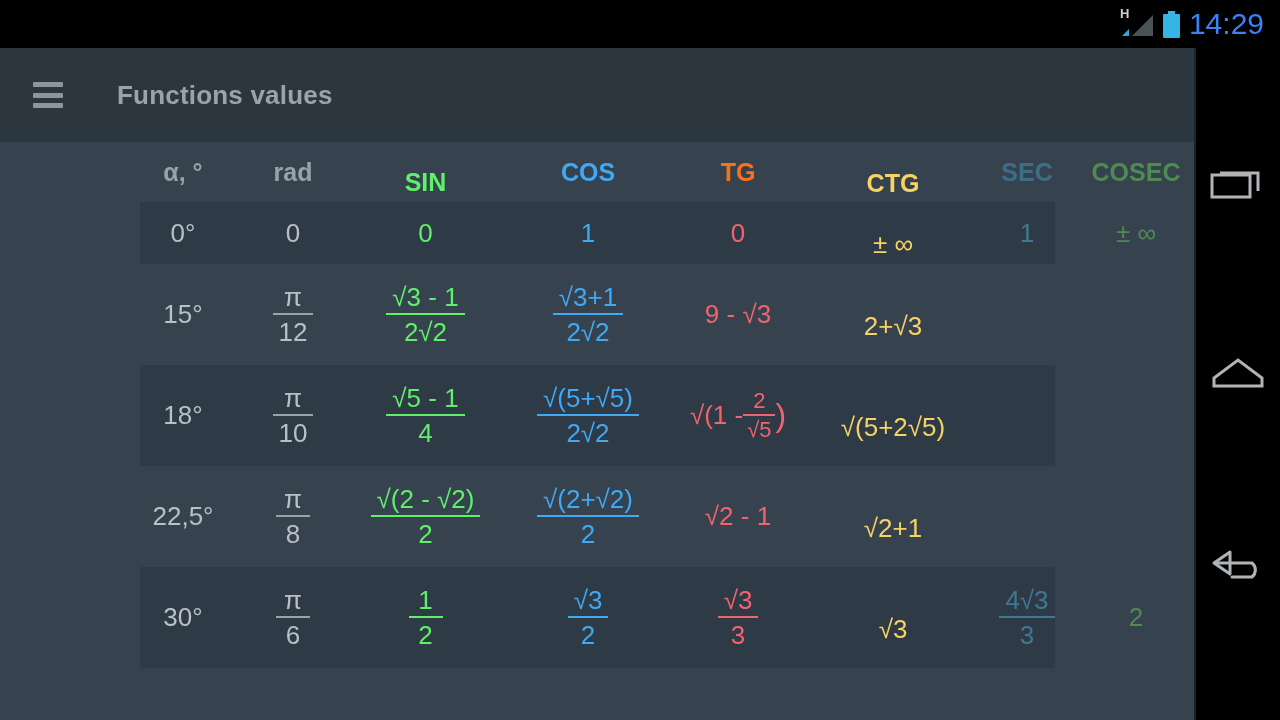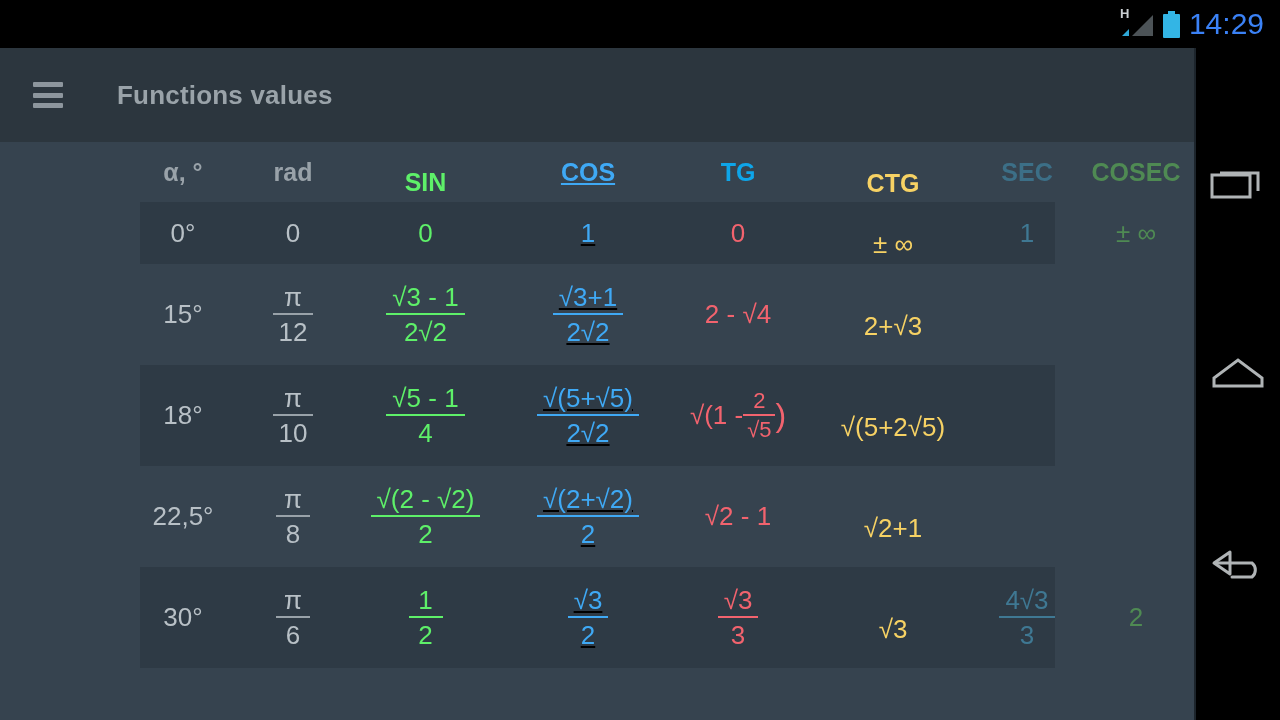--- a/index.html
+++ b/index.html
@@ -155,36 +155,36 @@
     align-items: center;
     justify-content: center;
     text-align: center;
     flex: 0 0 auto;
     height: 100%;
   }
   
   .c-ang   { width: 130px; margin-left: 118px; }
   .c-rad   { width: 90px;  }
   .c-sin   { width: 175px; }
-  .c-cos   { width: 150px; text-decoration: underline; }
+  .c-cos   { width: 150px; }
   .c-tg    { width: 150px; }
   .c-ctg   { width: 160px; margin-top: 23px; }
   .c-sec   { width: 108px; }
   .c-cosec { width: 110px; }
 
   
   #head-row { height: 60px; }
   #head-row .cell {
     font-size: 25px;
     font-weight: bold;
   }
   .h-ang, .h-rad { color: #99a2a9; }
   .h-sin   { color: #5ef069; margin-top: 20px; }
   .h-cos   { color: #3fa9f5; }
-  .h-tg    { color: #0ea5e9; }
+  .h-tg    { color: #f97316; }
   .h-ctg   { color: #f7d264; }
   .h-sec   { color: #3c6f87; }
   .h-cosec { color: #4f8a53; }
 
   
   .r-h-short { height: 62px; }
   .r-h-tall  { height: 101px; }
 
   .cell .val {
     font-size: 26px;
@@ -355,21 +355,21 @@
           </span>
         </div>
         <div class="cell c-cos">
           <span class="frac blue">
             <span class="num v-cos">√3+1</span>
             <span class="bar"></span>
             <span class="den v-cos">2√2</span>
           </span>
         </div>
         <div class="cell c-tg">
-            <span class="val v-tg">2 - √4</span>
+            <span class="val v-tg">9 - √3</span>
           </div>
         <div class="cell c-ctg">
             <span class="val v-ctg">2+√3</span>
           </div>
         <div class="cell c-sec">
             <span class="val v-sec"></span>
           </div>
         <div class="cell c-cosec">
             <span class="val v-cosec"></span>
           </div>

